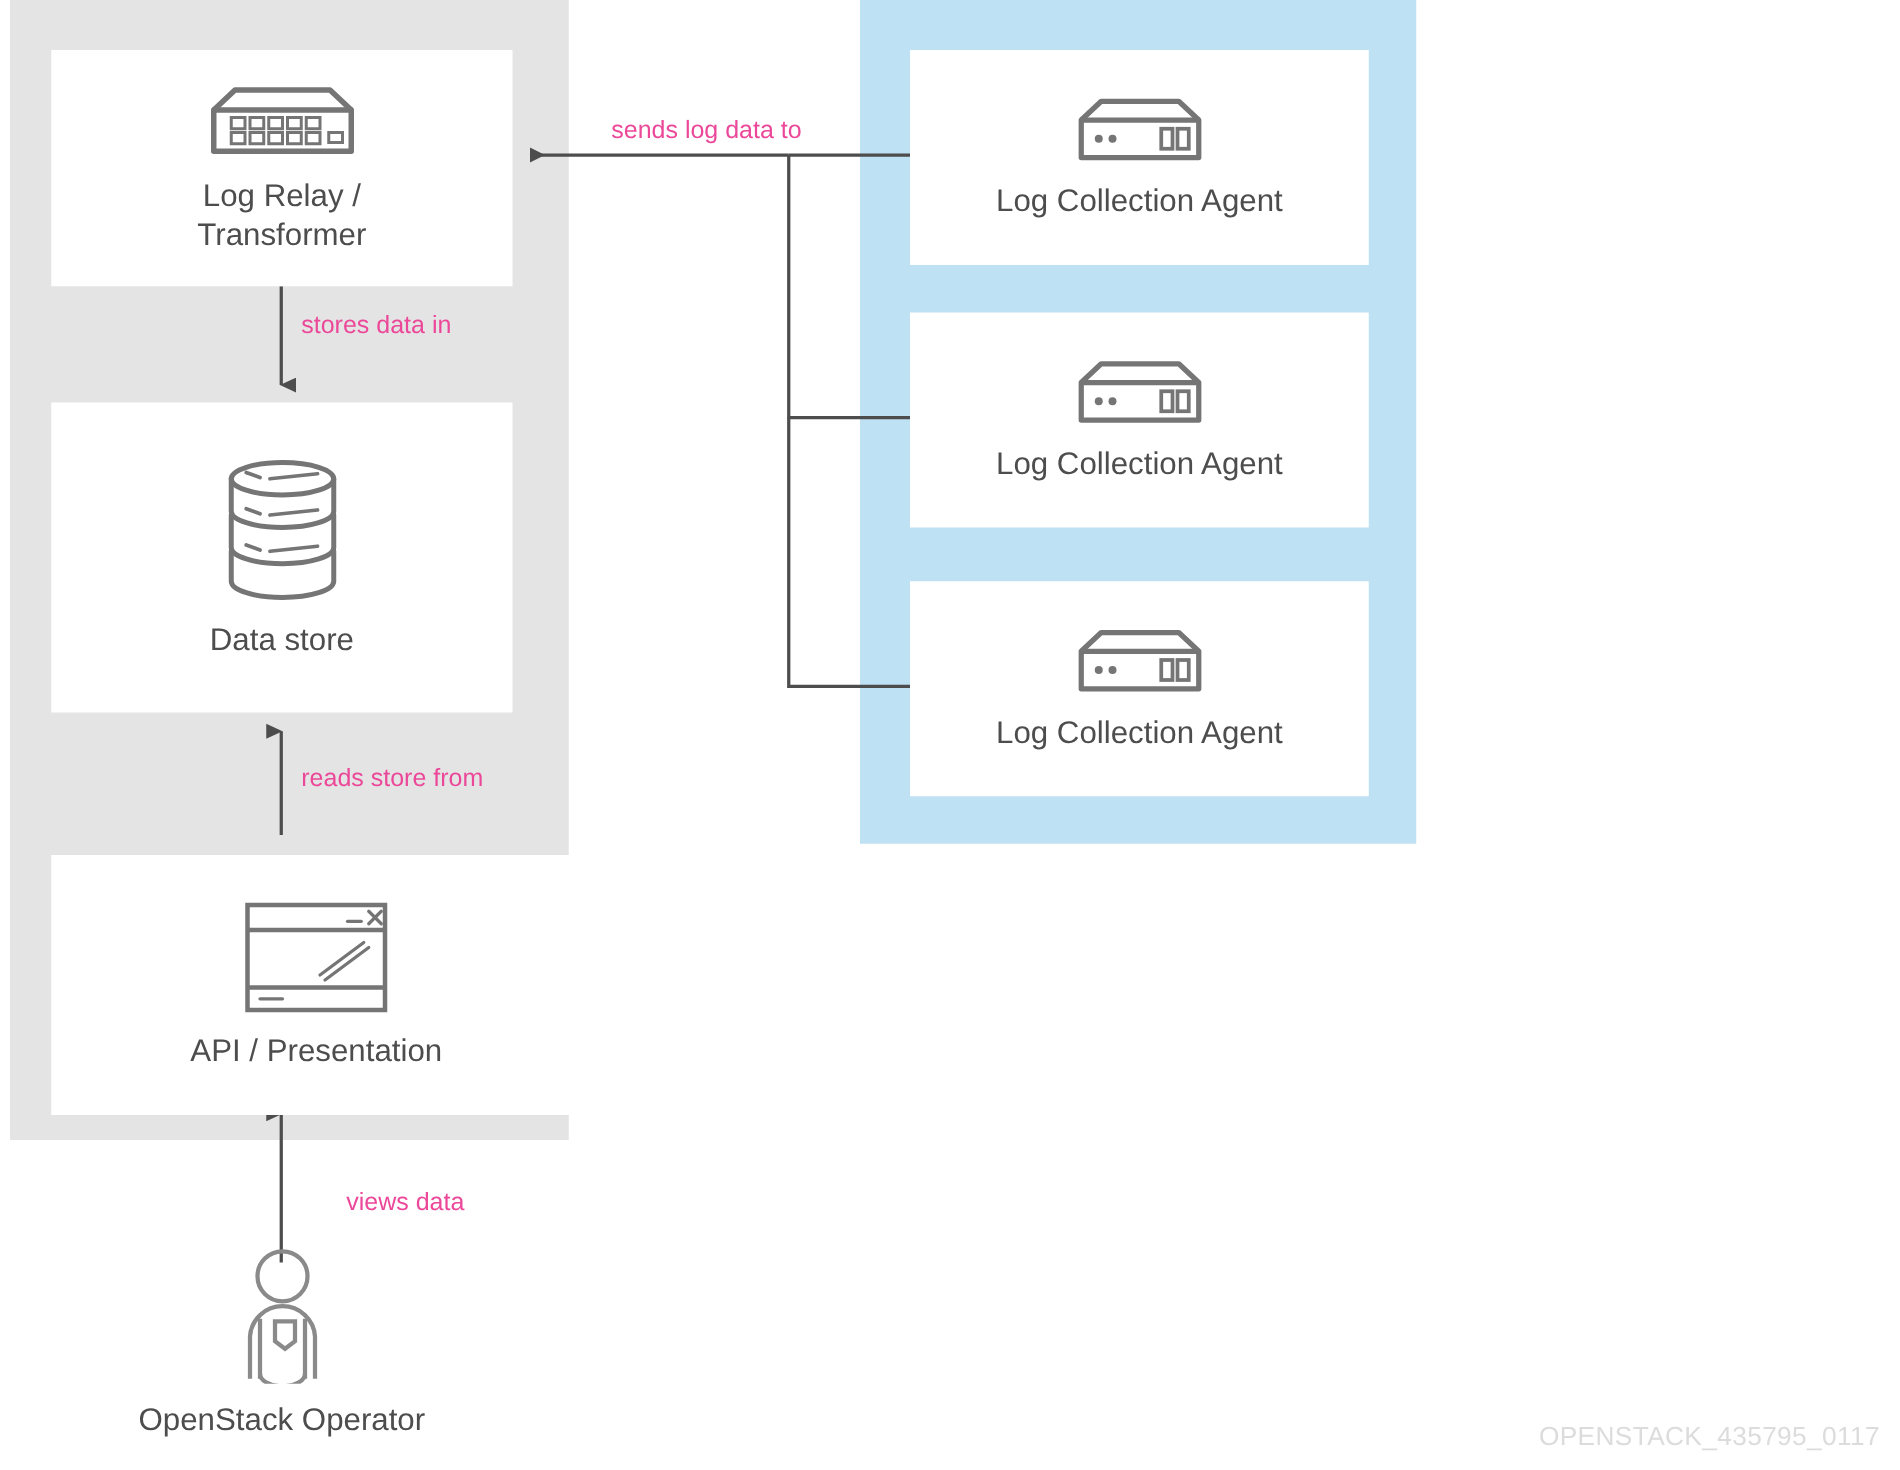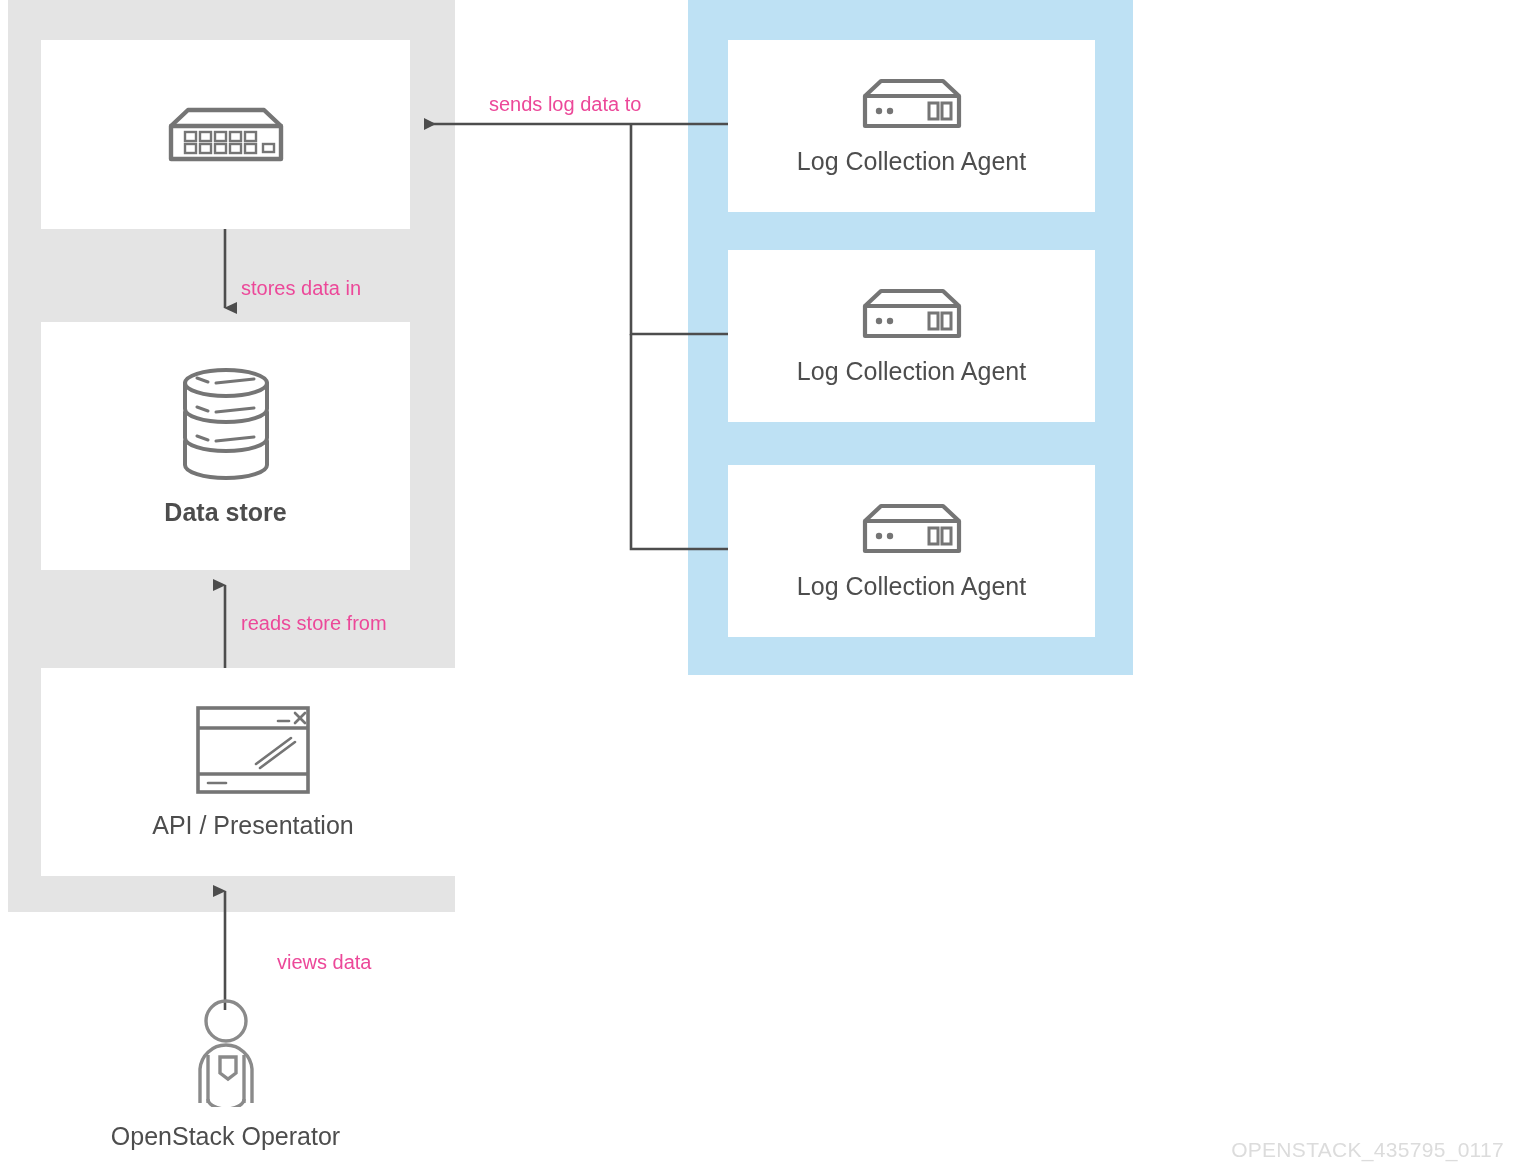--- a/index.html
+++ b/index.html
@@ -50,42 +50,42 @@
     text-align: center;
     white-space: pre-line;
     margin-top: 14px;
   }
   .node-icon {
     display: block;
     line-height: 0;
   }
   
   #node-relay   { left: 41px;  top: 40px;  width: 369px; height: 189px; }
-  #node-store   { left: 41px;  top: 322px; width: 369px; height: 248px; font-weight: bold; }
-  #node-api     { left: 41px;  top: 668px; width: 424px; height: 208px; }
+  #node-store   { left: 41px;  top: 322px; width: 369px; height: 248px; }
+  #node-api     { left: 41px;  top: 684px; width: 424px; height: 208px; }
   
   #node-operator {
     left: 41px; top: 995px; width: 369px; height: 160px;
     background: transparent;
     justify-content: center;
   }
   
   #node-agent-0 { left: 728px; top: 40px;  width: 367px; height: 172px; }
   #node-agent-1 { left: 728px; top: 250px; width: 367px; height: 172px; }
   #node-agent-2 { left: 728px; top: 465px; width: 367px; height: 172px; }
 
   .edge-label {
     position: absolute;
     color: #ec4899;
     font-size: 20px;
     line-height: 24px;
     white-space: nowrap;
   }
   #label-sends  { left: 489px; top: 92px; }
-  #label-stores { left: 241px; top: 276px; }
+  #label-stores { left: 241px; top: 248px; }
   #label-reads  { left: 241px; top: 611px; }
   #label-views  { left: 241px; top: 950px; margin-left: 36px; }
 
   .edges {
     position: absolute;
     left: 0; top: 0;
     width: 1520px;
     height: 1176px;
     pointer-events: none;
   }
@@ -160,20 +160,22 @@
           <rect x="83" y="28" width="11" height="9"></rect>
           <rect x="23" y="40" width="11" height="9"></rect>
           <rect x="38" y="40" width="11" height="9"></rect>
           <rect x="53" y="40" width="11" height="9"></rect>
           <rect x="68" y="40" width="11" height="9"></rect>
           <rect x="83" y="40" width="11" height="9"></rect>
           <rect x="101" y="40" width="11" height="8"></rect>
         </g>
       </svg>
     </span>
+    <div class="node-label">Log Relay /
+Transformer</div>
   </div>
 
   <div class="node" id="node-store">
     <span class="node-icon">
       <svg width="108" height="118" viewBox="0 0 108 118">
         <g fill="none" stroke="#757575" stroke-width="4" stroke-linecap="round">
           <ellipse cx="54" cy="18" rx="41" ry="13"></ellipse>
           <path d="M13,18 L13,44 A41,13 0 0 0 95,44 L95,18"></path>
           <path d="M13,47 L13,73 A41,13 0 0 0 95,73 L95,47"></path>
           <path d="M13,76 L13,100 A41,13 0 0 0 95,100 L95,76"></path>

